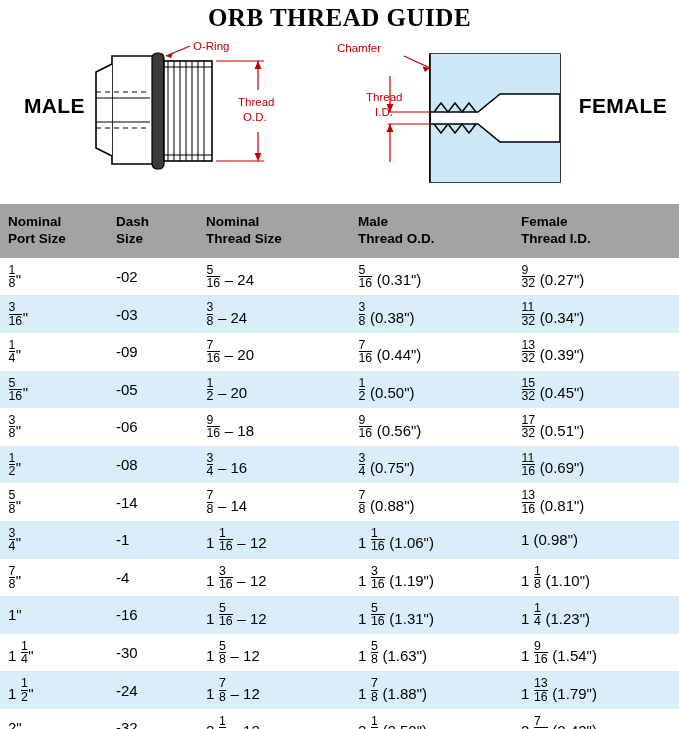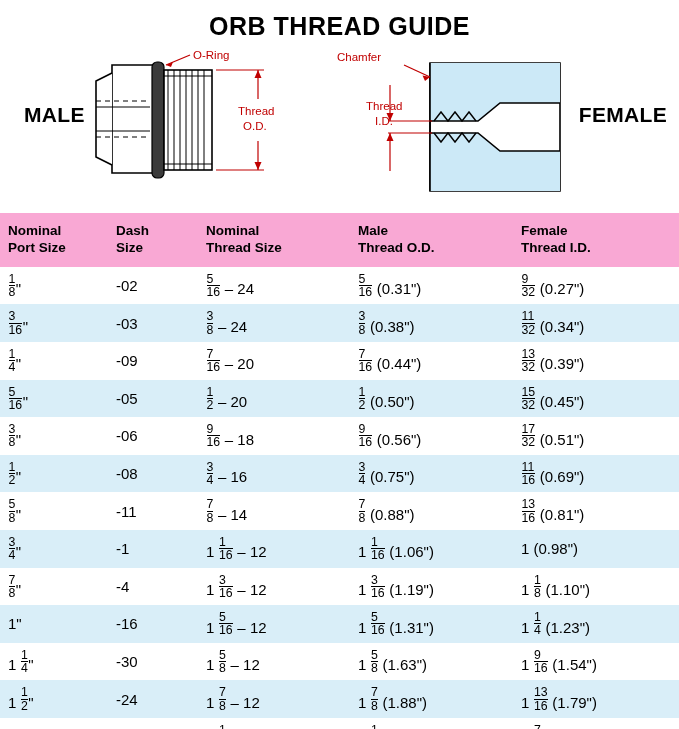--- a/index.html
+++ b/index.html
@@ -13,22 +13,23 @@
     font-family: "Liberation Sans", sans-serif;
     color: #000000;
     overflow: hidden;
     position: relative;
   }
   .title {
     text-align: center;
     font-size: 25px;
     font-weight: bold;
     letter-spacing: 0.5px;
-    padding-top: 12px;
+    padding-top: 4px;
     padding-bottom: 2px;
+    font-family: Liberation Serif, serif;
   }
   .diagram-area {
     position: relative;
     height: 170px;
     margin: 0;
   }
   .side-label {
     position: absolute;
     font-size: 21px;
     font-weight: bold;
@@ -46,21 +47,21 @@
     width: 679px;
     table-layout: fixed;
   }
   table.guide th {
     text-align: left;
     vertical-align: top;
     font-size: 13.5px;
     font-weight: bold;
     line-height: 1.25;
     padding: 10px 4px 10px 8px;
-    background: #f9a8d4;
+    background: #a3a3a3;
   }
   table.guide td {
     text-align: left;
     vertical-align: middle;
     font-size: 15px;
     padding: 6px 4px 6px 8px;
     height: 23px;
   }
   tr.odd td { background: #ffffff; }
   tr.even td { background: #d9eef8; }
@@ -238,21 +239,21 @@
       </tr>
       <tr class="even">
         <td><span class="cell-inner"><span class="frac"><span class="num">1</span><span class="den">2</span></span>"</span></td>
         <td><span class="cell-inner">-08</span></td>
         <td><span class="cell-inner"><span class="frac"><span class="num">3</span><span class="den">4</span></span> – 16</span></td>
         <td><span class="cell-inner"><span class="frac"><span class="num">3</span><span class="den">4</span></span> (0.75")</span></td>
         <td><span class="cell-inner"><span class="frac"><span class="num">11</span><span class="den">16</span></span> (0.69")</span></td>
       </tr>
       <tr class="odd">
         <td><span class="cell-inner"><span class="frac"><span class="num">5</span><span class="den">8</span></span>"</span></td>
-        <td><span class="cell-inner">-11</span></td>
+        <td><span class="cell-inner">-14</span></td>
         <td><span class="cell-inner"><span class="frac"><span class="num">7</span><span class="den">8</span></span> – 14</span></td>
         <td><span class="cell-inner"><span class="frac"><span class="num">7</span><span class="den">8</span></span> (0.88")</span></td>
         <td><span class="cell-inner"><span class="frac"><span class="num">13</span><span class="den">16</span></span> (0.81")</span></td>
       </tr>
       <tr class="even">
         <td><span class="cell-inner"><span class="frac"><span class="num">3</span><span class="den">4</span></span>"</span></td>
         <td><span class="cell-inner">-1</span></td>
         <td><span class="cell-inner">1 <span class="frac"><span class="num">1</span><span class="den">16</span></span> – 12</span></td>
         <td><span class="cell-inner">1 <span class="frac"><span class="num">1</span><span class="den">16</span></span> (1.06")</span></td>
         <td><span class="cell-inner">1 (0.98")</span></td>

